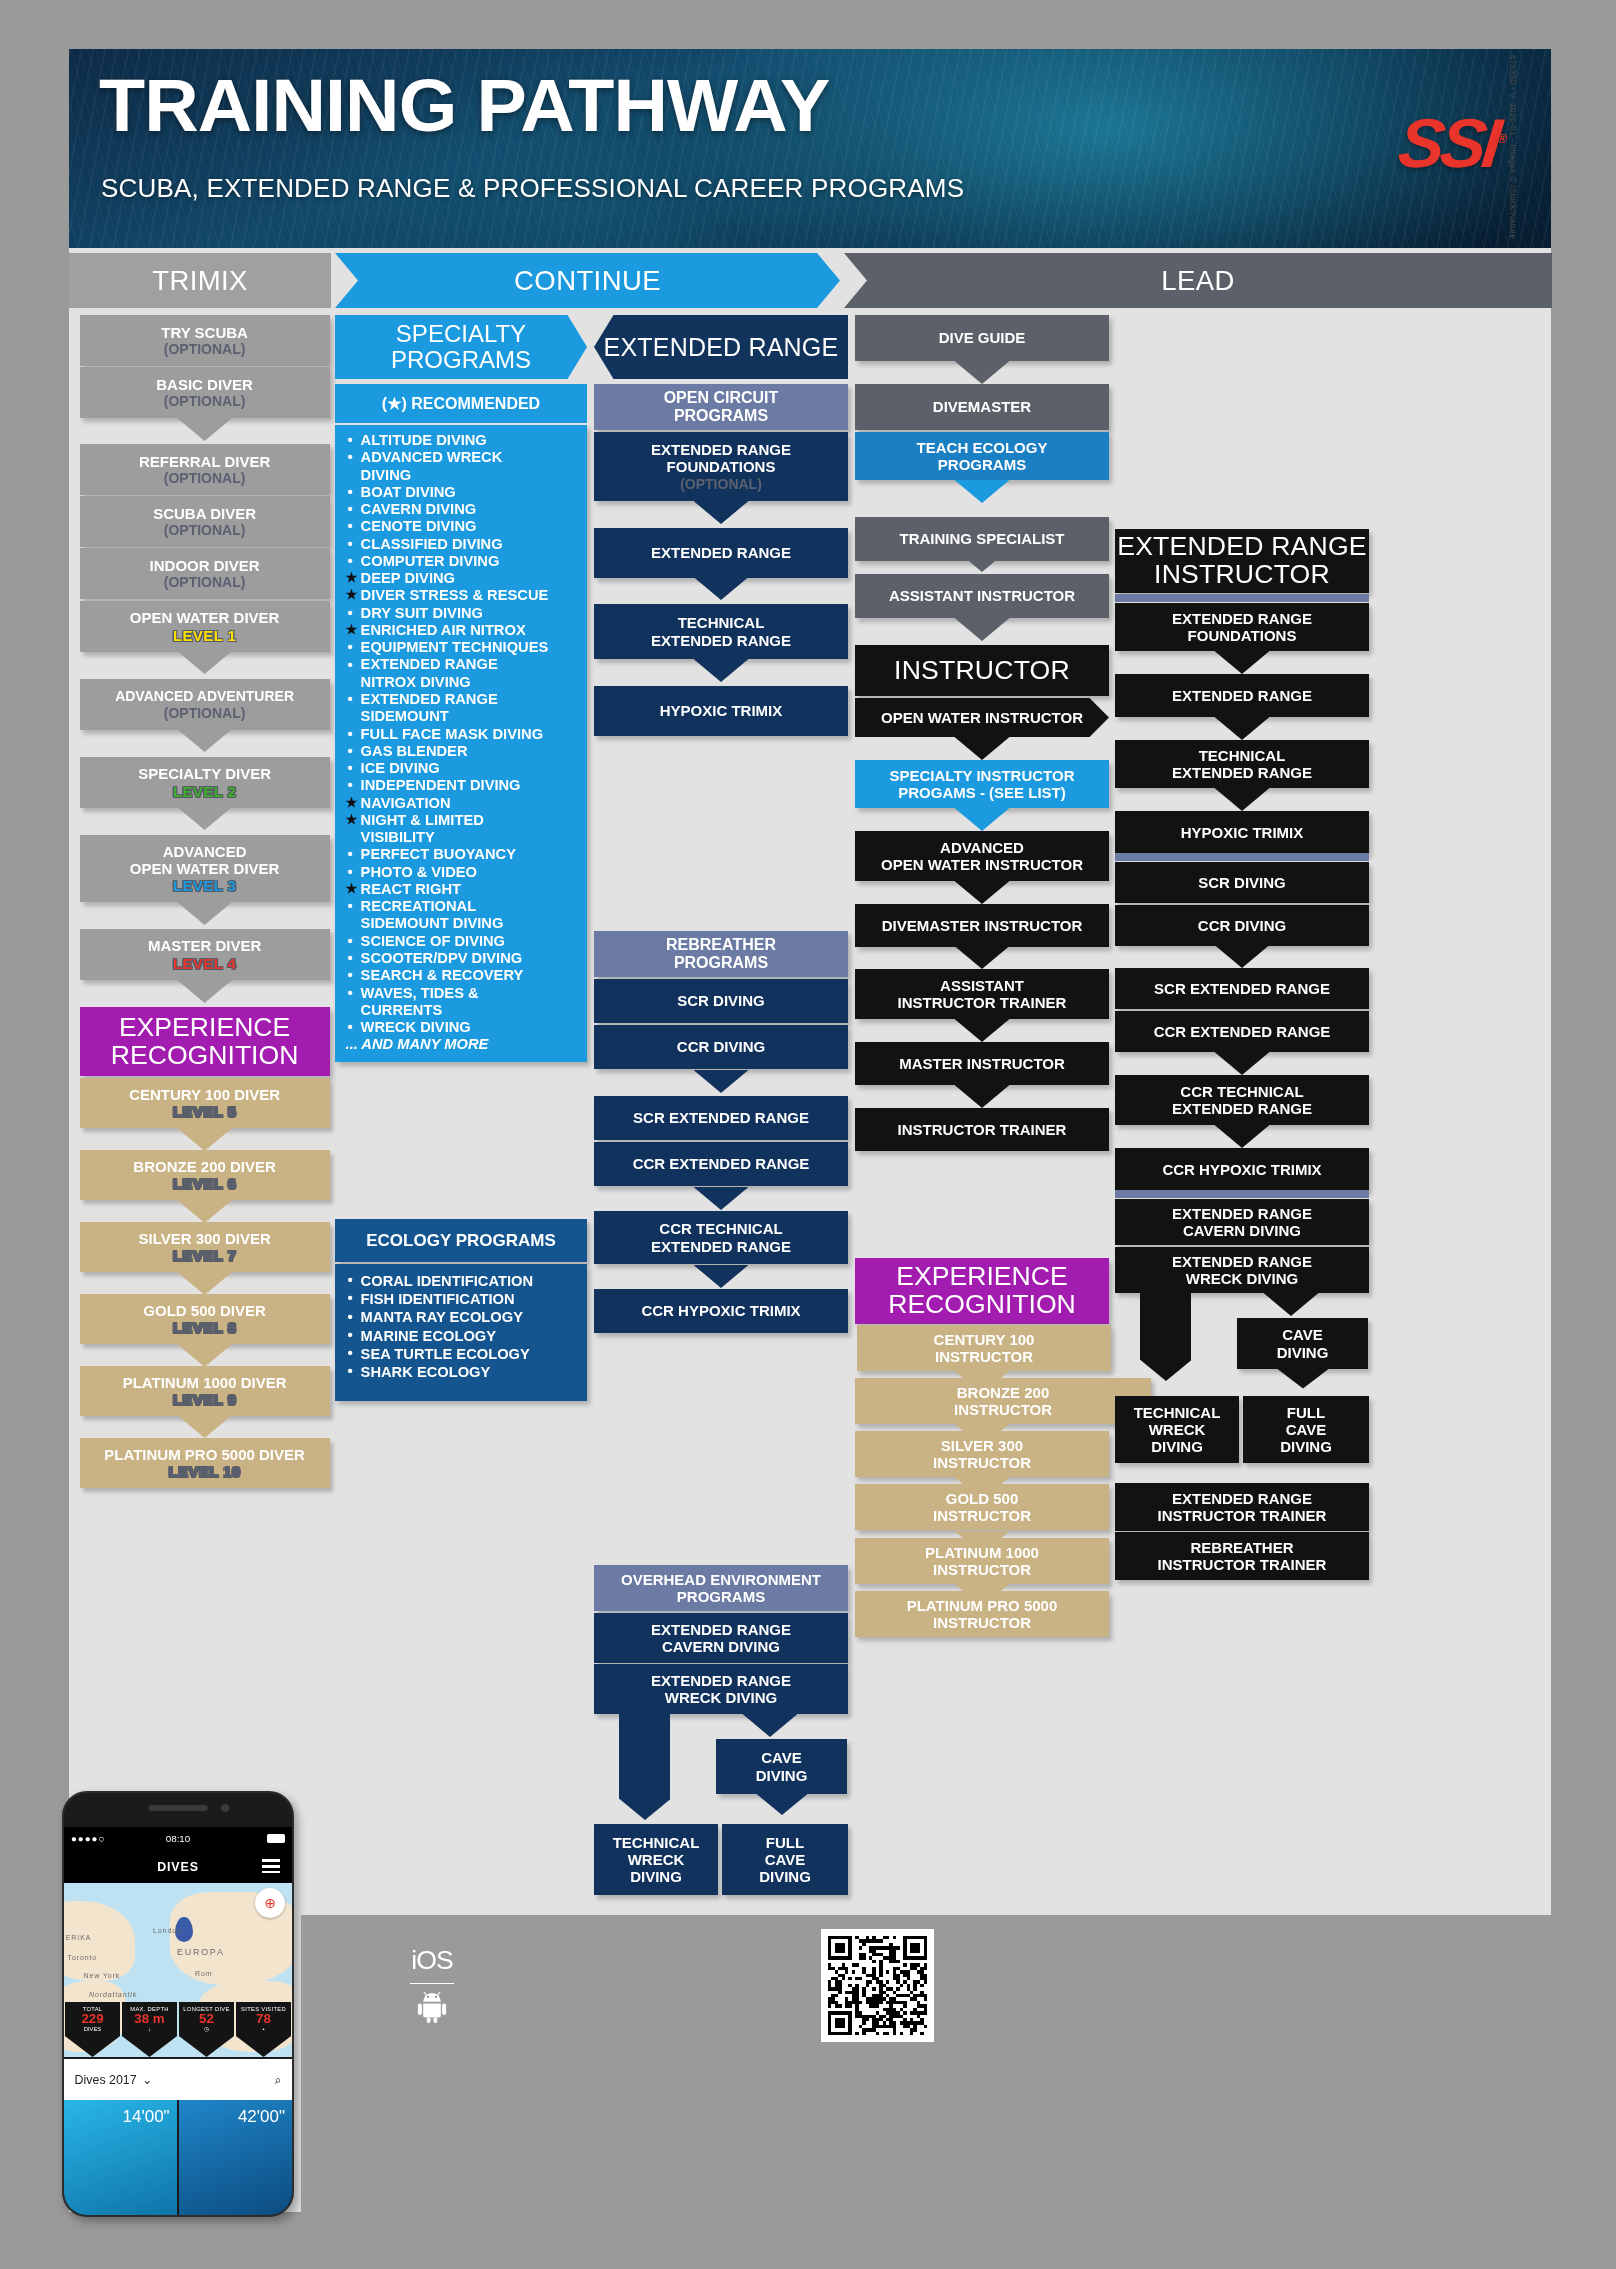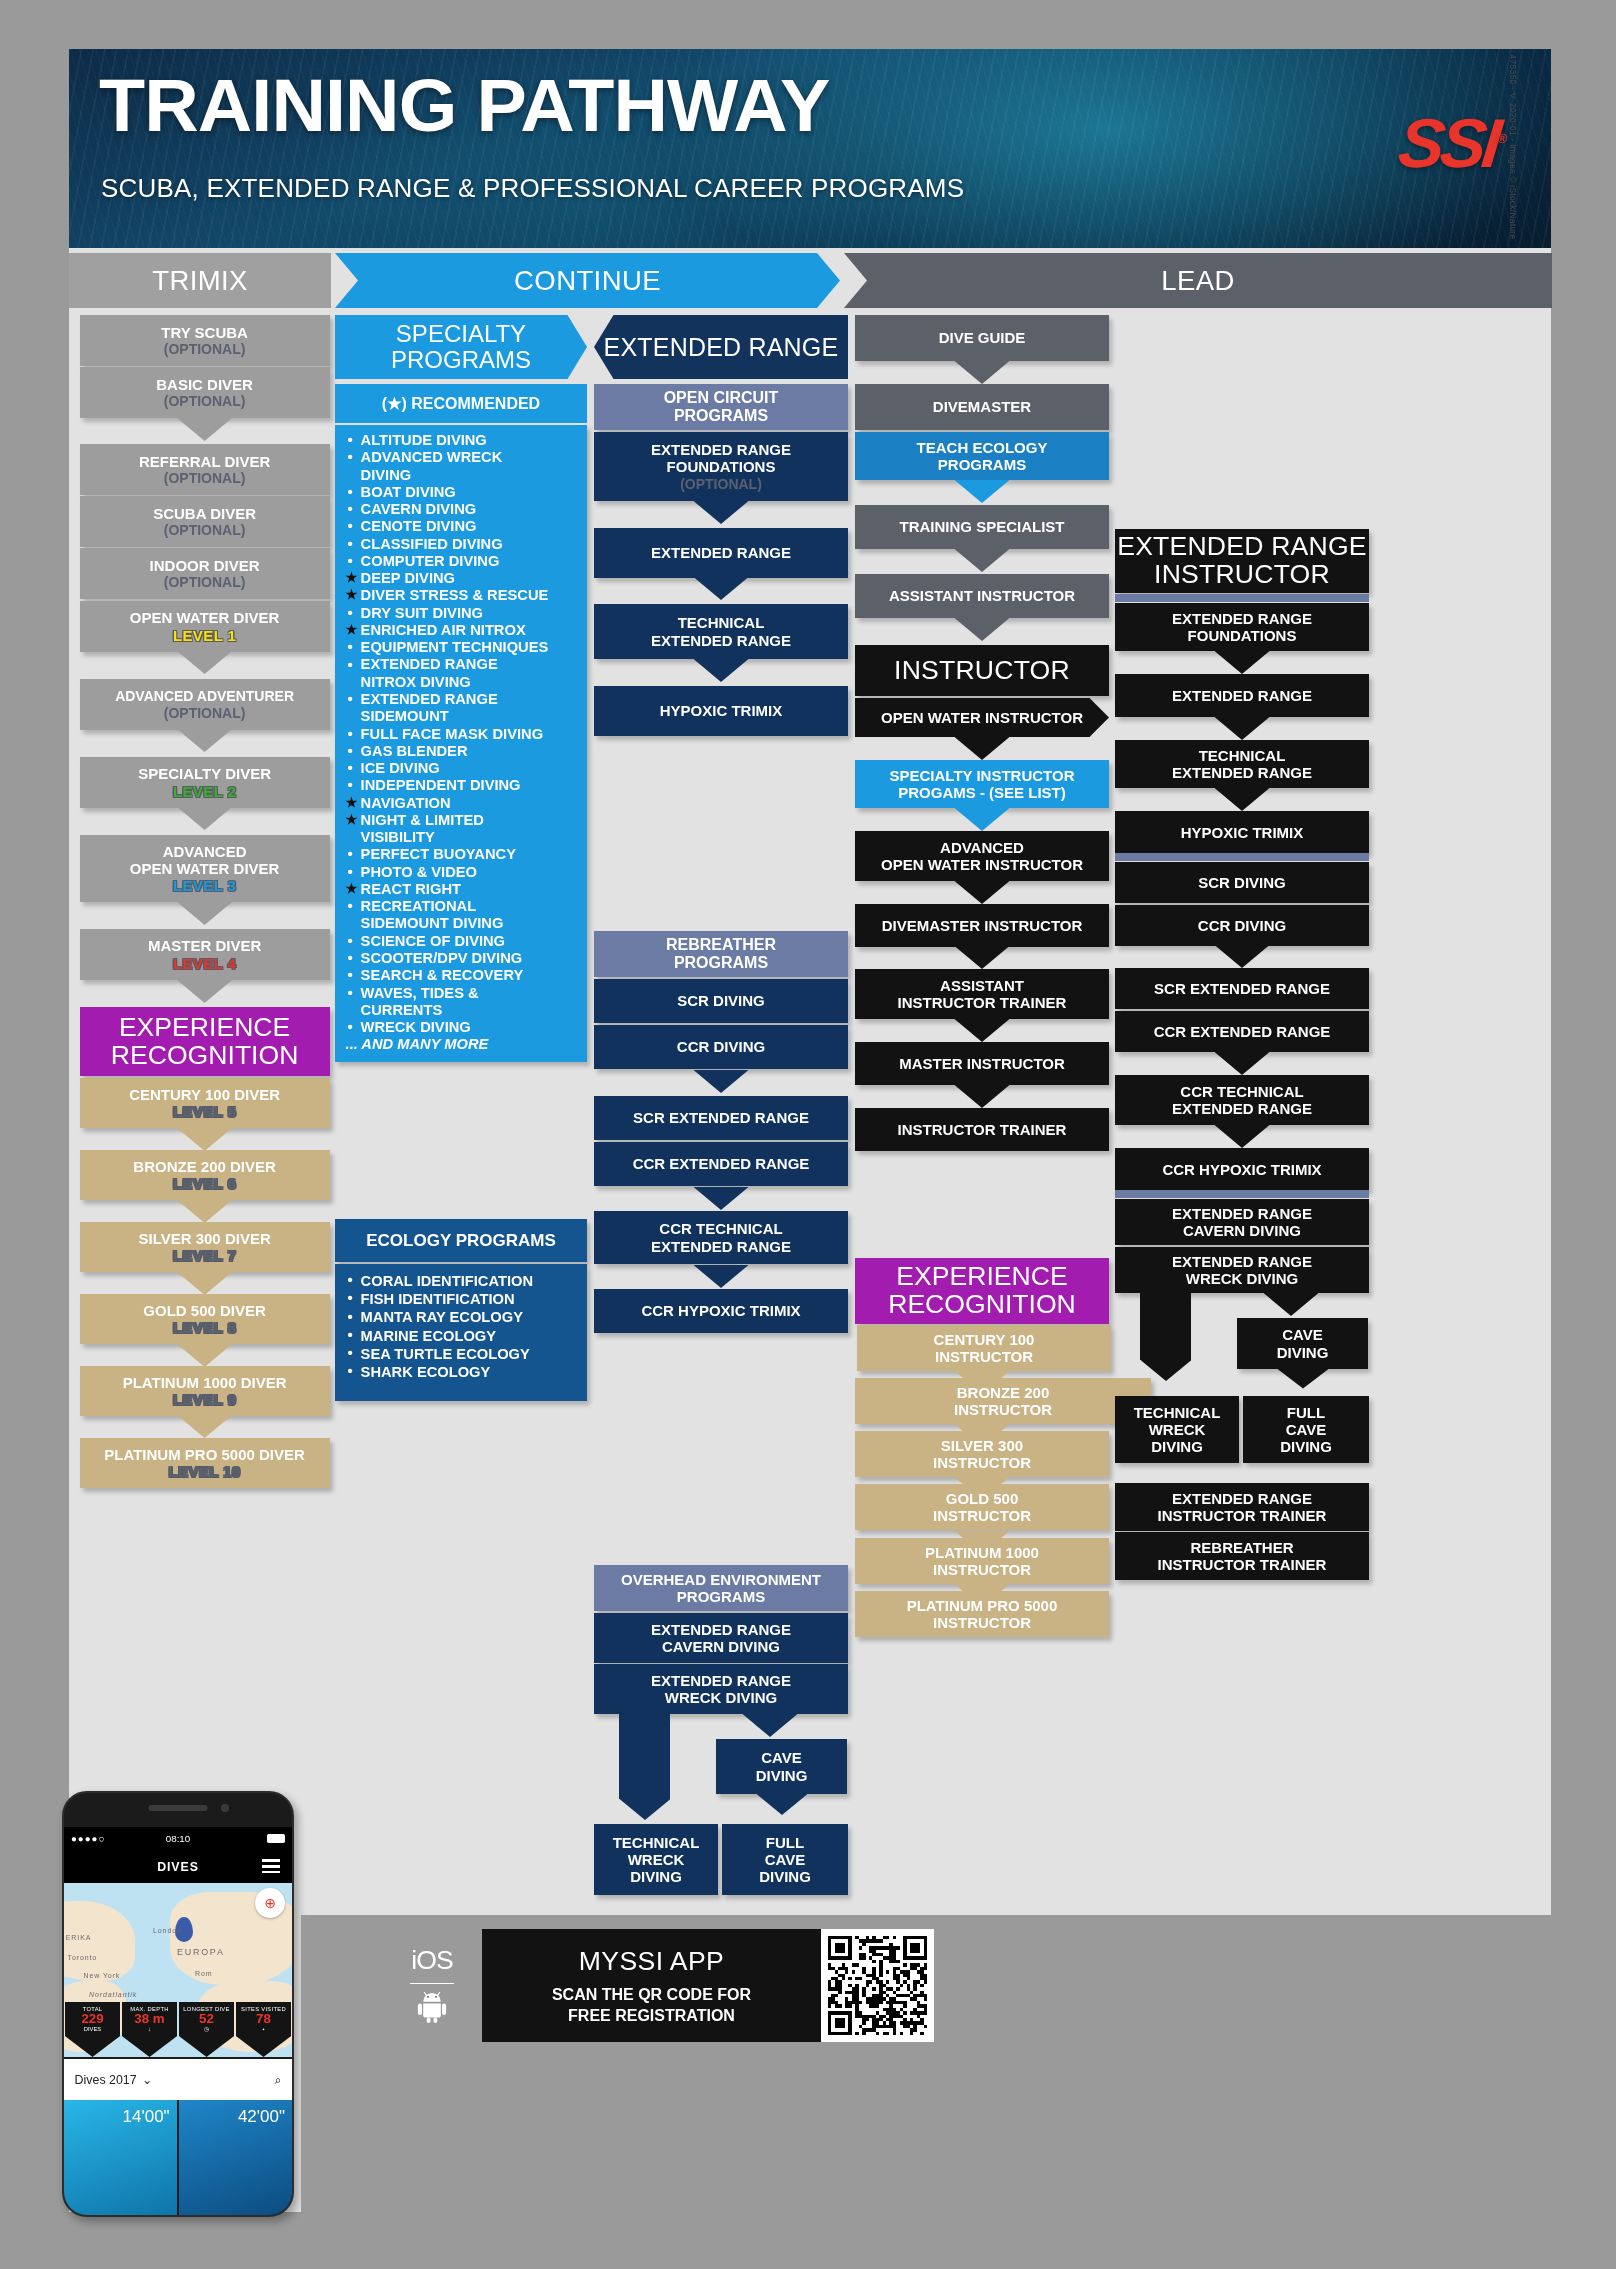--- a/index.html
+++ b/index.html
@@ -437,21 +437,21 @@
       </div>
       <div class="arrow grey-arrow" style="left: 127px; top: 46px; transform: translateX(-50%);"></div>
       <div class="node grey" style="position: absolute; left: 0px; top: 69px; width: 254px; height: 46px;">
         <span>DIVEMASTER</span>
       </div>
       <div class="node cyan" style="position: absolute; left: 0px; top: 117px; width: 254px; height: 48px;">
         <span>TEACH ECOLOGY</span>
         <span>PROGRAMS</span>
       </div>
       <div class="arrow cyan2-arrow" style="left: 127px; top: 165px; transform: translateX(-50%);"></div>
-      <div class="node grey" style="position: absolute; left: 0px; top: 190px; width: 254px; height: 44px; text-align: center;">
+      <div class="node grey" style="position: absolute; left: 0px; top: 202px; width: 254px; height: 44px; text-align: center;">
         <span>TRAINING SPECIALIST</span>
       </div>
       <div class="arrow grey-arrow" style="left: 127px; top: 234px; transform: translateX(-50%);"></div>
       <div class="node grey" style="position: absolute; left: 0px; top: 259px; width: 254px; height: 44px;">
         <span>ASSISTANT INSTRUCTOR</span>
       </div>
       <div class="arrow grey-arrow" style="left: 127px; top: 303px; transform: translateX(-50%);"></div>
       <div class="chev-title blk-title" style="position: absolute; left: 0px; top: 330px; width: 254px; height: 51px;">INSTRUCTOR</div>
       <div class="node blk owi" style="position: absolute; left: 0px; top: 383px; width: 254px; height: 39px;">
         <span>OPEN WATER INSTRUCTOR</span>
@@ -673,25 +673,20 @@
         <rect x="28.4" y="14" width="4.6" height="13" rx="2.3" fill="#fff"></rect>
         <rect x="11" y="30" width="4.4" height="6" rx="2.2" fill="#fff"></rect>
         <rect x="18.6" y="30" width="4.4" height="6" rx="2.2" fill="#fff"></rect>
         <path d="M7 12a10 10 0 0 1 20 0z" fill="#fff"></path>
         <circle cx="12.5" cy="6.5" r="1.1" fill="#5c6068"></circle>
         <circle cx="21.5" cy="6.5" r="1.1" fill="#5c6068"></circle>
         <line x1="8" y1="1" x2="11" y2="5" stroke="#fff" stroke-width="1.4"></line>
         <line x1="26" y1="1" x2="23" y2="5" stroke="#fff" stroke-width="1.4"></line>
       </svg>
     </div>
-  </div>
-  <div class="myssi">
-    <div class="t">MYSSI APP</div>
-    <div class="l1">SCAN THE QR CODE FOR</div>
-    <div class="l2">FREE REGISTRATION</div>
   </div>
   <div class="qrbox">
     <svg id="qrsvg" width="99" height="99" viewBox="0 0 29 29" shape-rendering="crispEdges">
         <rect x="0" y="0" width="1" height="1" fill="#000"></rect>
         <rect x="1" y="0" width="1" height="1" fill="#000"></rect>
         <rect x="2" y="0" width="1" height="1" fill="#000"></rect>
         <rect x="3" y="0" width="1" height="1" fill="#000"></rect>
         <rect x="4" y="0" width="1" height="1" fill="#000"></rect>
         <rect x="5" y="0" width="1" height="1" fill="#000"></rect>
         <rect x="6" y="0" width="1" height="1" fill="#000"></rect>

